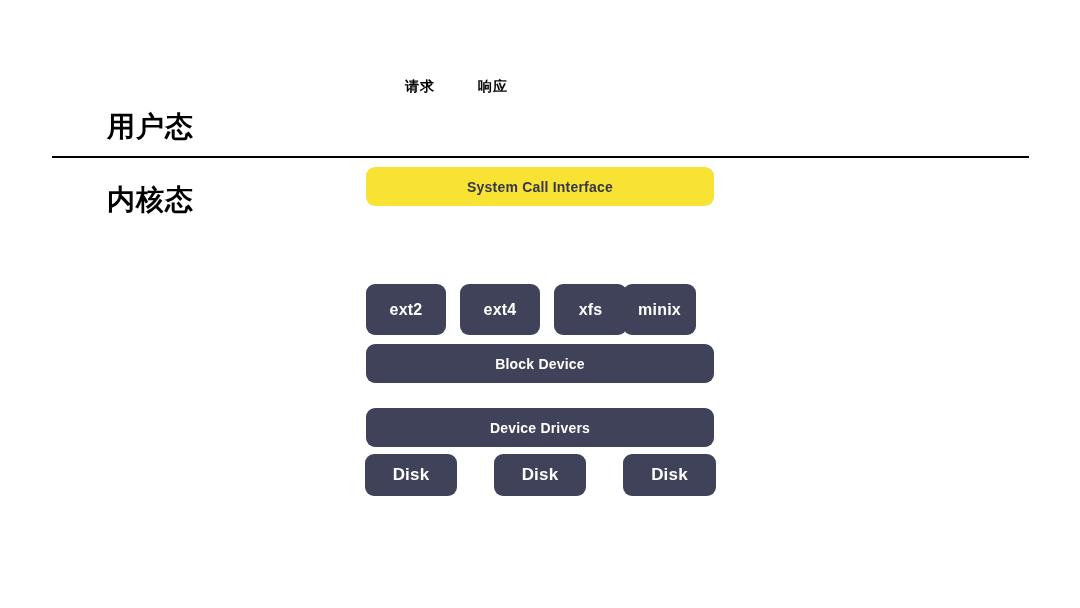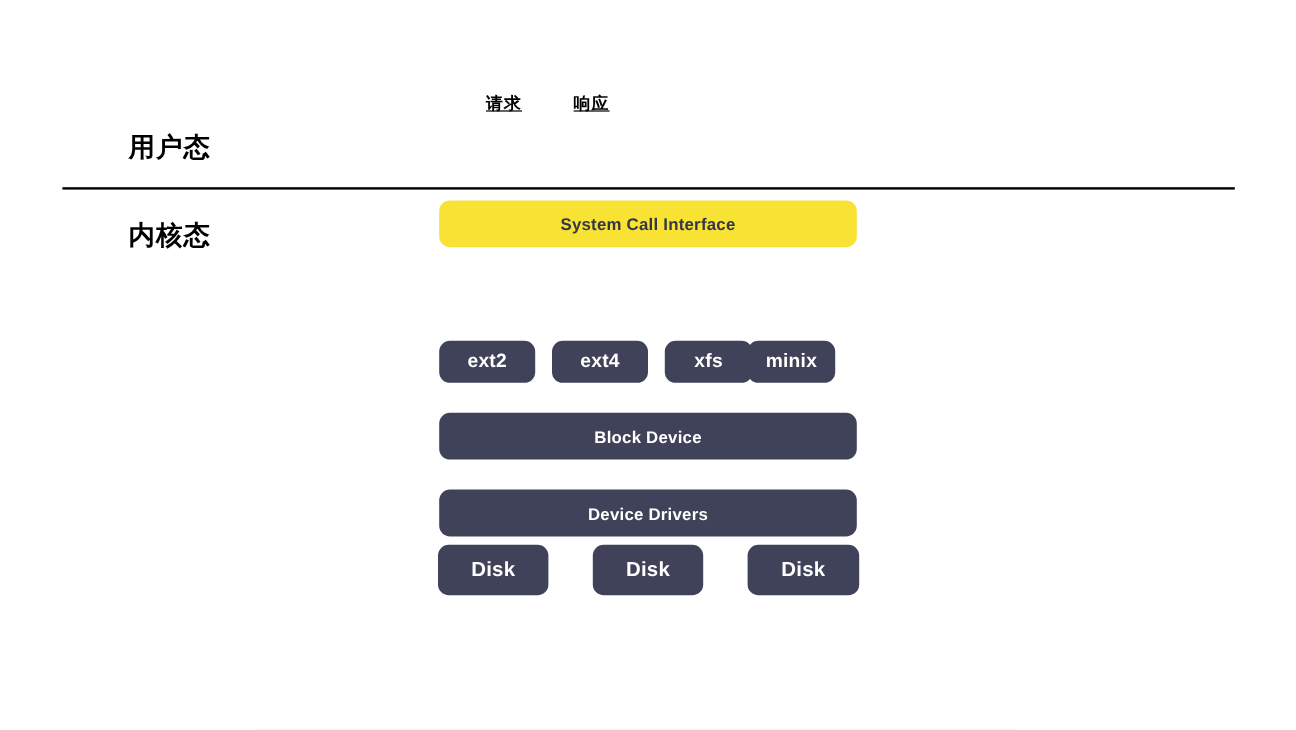--- a/index.html
+++ b/index.html
@@ -25,28 +25,27 @@
     margin:0 auto;
   }
   .flow-label{
     position:absolute;
     top:78px;
     font-size:14px;
     font-weight:700;
     color:var(--label-text);
     letter-spacing:1px;
     white-space:nowrap;
-    text-decoration:underline;
   }
   .flow-label.request{left:405px;}
   .flow-label.response{left:478px;}
   .mode-label{
     position:absolute;
     left:107px;
-    font-size:22px;
+    font-size:28px;
     font-weight:700;
     color:var(--label-text);
     letter-spacing:1px;
     white-space:nowrap;
   }
   .mode-label.user{top:108px;}
   .mode-label.kernel{top:181px;}
   .divider{
     position:absolute;
     left:52px;
@@ -70,21 +69,21 @@
     box-sizing:border-box;
   }
   .box.highlight{
     background:var(--highlight);
     color:var(--highlight-text);
     font-weight:600;
   }
   .box.wide{left:366px;width:348px;}
   .box.sci{top:167px;height:39px;}
   .box.vfs{top:224px;height:38px;}
-  .box.fs{top:284px;height:35px;font-size:16px;}
+  .box.fs{top:284px;height:51px;font-size:16px;}
   .box.fs.ext2{left:366px;width:80px;}
   .box.fs.ext4{left:460px;width:80px;}
   .box.fs.xfs{left:554px;width:73px;text-align:right;}
   .box.fs.minix{left:623px;width:73px;}
   .box.blockdev{top:344px;height:39px;}
   .box.drivers{top:408px;height:39px;}
   .box.disk{top:454px;height:42px;font-size:17px;text-align:right;}
   .box.disk.d0{left:365px;width:92px;}
   .box.disk.d1{left:494px;width:92px;}
   .box.disk.d2{left:623px;width:93px;}

